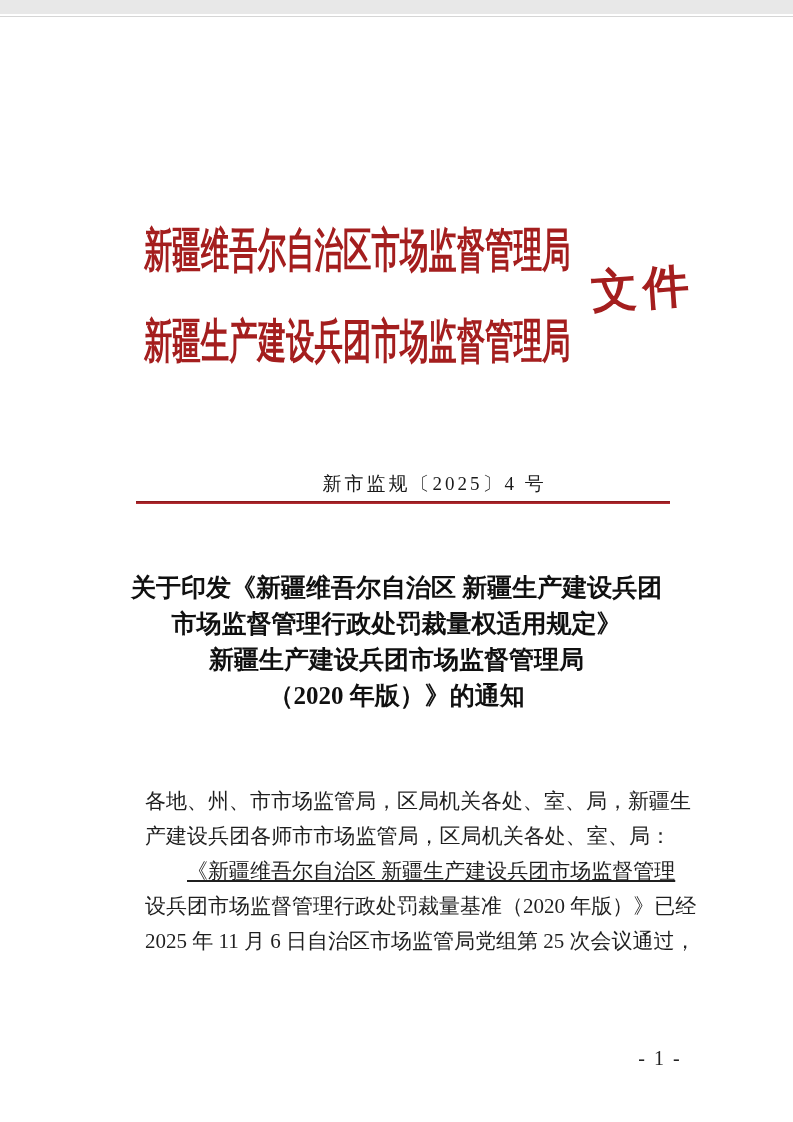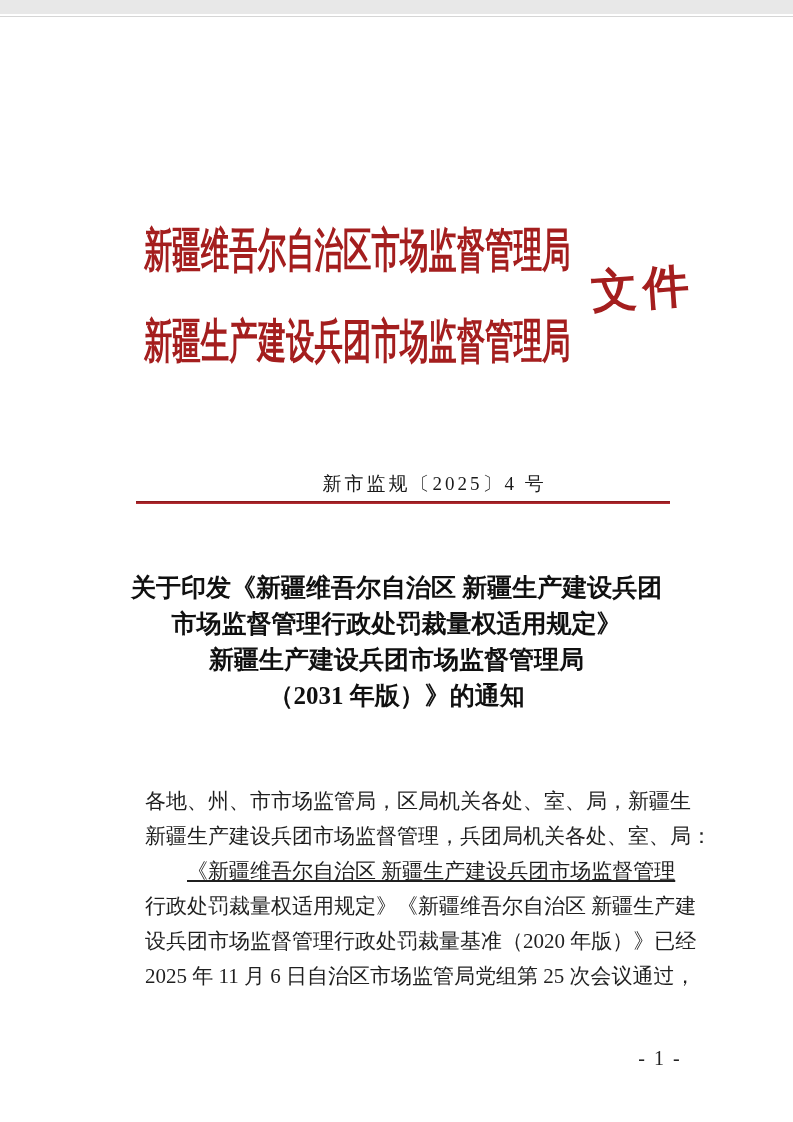--- a/index.html
+++ b/index.html
@@ -68,26 +68,25 @@
   </div>
 
   <div class="doc-number">新市监规〔2025〕4 号</div>
 
   <div class="red-line"></div>
 
   <div class="title-block">
     <div class="title-line">关于印发《新疆维吾尔自治区 新疆生产建设兵团</div>
     <div class="title-line">市场监督管理行政处罚裁量权适用规定》</div>
     <div class="title-line">新疆生产建设兵团市场监督管理局</div>
-    <div class="title-line">（2031 年版）》的通知</div>
+    <div class="title-line">（2020 年版）》的通知</div>
   </div>
 
   <div class="body-block">
     <div class="body-line">各地、州、市市场监管局，区局机关各处、室、局，新疆生</div>
-    <div class="body-line">新疆生产建设兵团市场监督管理，兵团局机关各处、室、局：</div>
+    <div class="body-line">产建设兵团各师市市场监管局，区局机关各处、室、局：</div>
     <div class="body-line indent">《新疆维吾尔自治区 新疆生产建设兵团市场监督管理</div>
-    <div class="body-line">行政处罚裁量权适用规定》《新疆维吾尔自治区 新疆生产建</div>
     <div class="body-line">设兵团市场监督管理行政处罚裁量基准（2020 年版）》已经</div>
     <div class="body-line">2025 年 11 月 6 日自治区市场监管局党组第 25 次会议通过，</div>
   </div>
 
   <div class="page-number">- 1 -</div>
 </div>
 
 </body></html>

